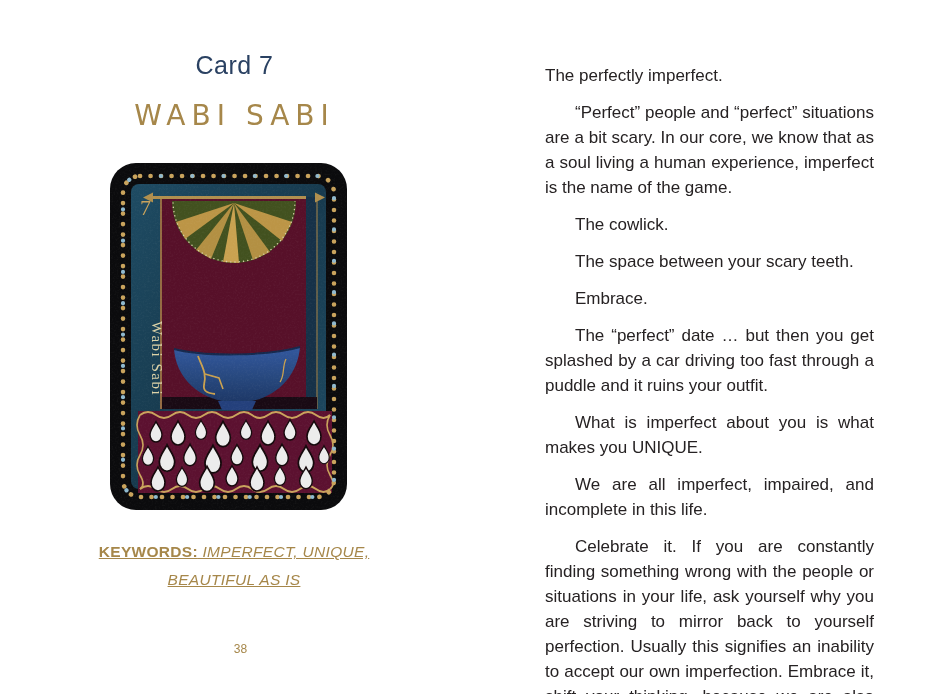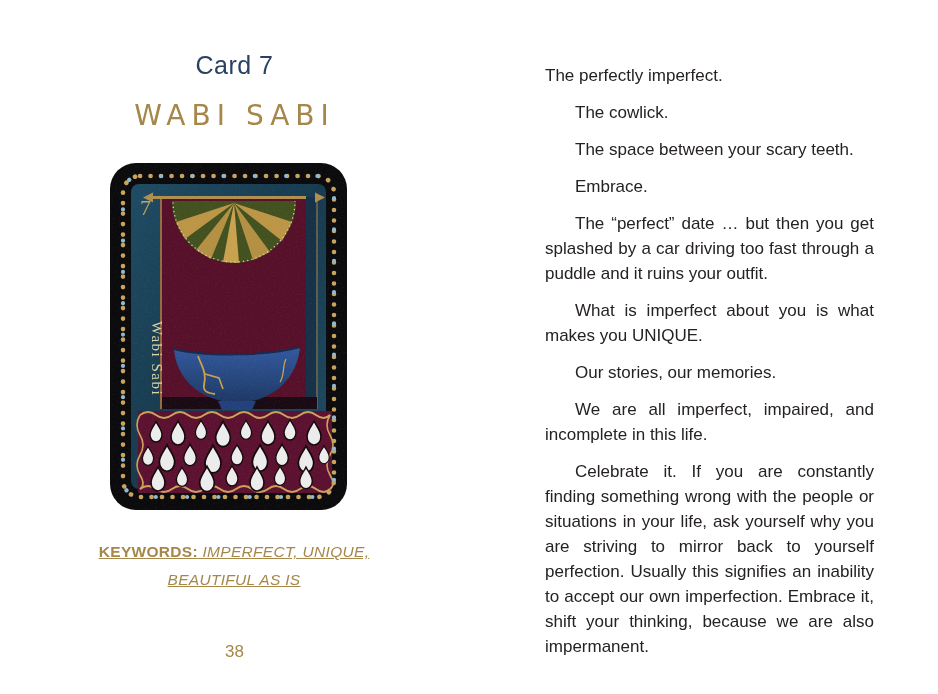--- a/index.html
+++ b/index.html
@@ -13,22 +13,22 @@
       font-size:25px;color:#2a4162;letter-spacing:.5px;}
   .card-name-title{position:absolute;top:99px;left:0;width:469px;text-align:center;
       font-size:28px;color:#a6874a;letter-spacing:6px;font-weight:500;
       font-family:"DejaVu Sans",sans-serif;}
   .card-art{position:absolute;left:110px;top:163px;width:237px;height:347px;}
 
   .keywords{position:absolute;top:538px;left:84px;width:300px;text-align:center;
       font-size:15.5px;line-height:28px;color:#a6874a;font-style:italic;letter-spacing:.3px;text-decoration:underline;}
   .keywords .kw-label{font-style:normal;font-weight:bold;}
 
-  .folio{position:absolute;top:642px;left:0;width:100%;text-align:center;
-      font-size:17px;color:#a6874a;}
+  .folio{position:absolute;top:642px;left:6px;width:100%;text-align:center;
+      font-size:12px;color:#a6874a;}
 
   .body-text{position:absolute;left:64px;top:51px;width:353px;
       font-size:17px;line-height:25px;color:#262223;text-align:justify;}
   .body-text p{margin:12px;text-indent:30px;}
   .body-text p.no-indent{text-indent:0;}
 </style>
 </head>
 <body>
 
 <div class="spread">
@@ -148,24 +148,24 @@
     <div class="keywords">
       <span class="kw-label">KEYWORDS:</span><span> IMPERFECT, UNIQUE, BEAUTIFUL AS IS</span>
     </div>
 
     <div class="folio">38</div>
   </div>
 
   <div class="page page-right">
     <div class="body-text">
       <p class="no-indent">The perfectly imperfect.</p>
+      <p>“Perfect” people and “perfect” situations are a bit scary. In our core, we know that as a soul living a human experience, imperfect is the name of the game.</p>
       <p>The cowlick.</p>
       <p>The space between your scary teeth.</p>
       <p>Embrace.</p>
       <p>The “perfect” date … but then you get splashed by a car driving too fast through a puddle and it ruins your outfit.</p>
       <p>What is imperfect about you is what makes you UNIQUE.</p>
-      <p>Our stories, our memories.</p>
       <p>We are all imperfect, impaired, and incomplete in this life.</p>
       <p>Celebrate it. If you are constantly finding something wrong with the people or situations in your life, ask yourself why you are striving to mirror back to yourself perfection. Usually this signifies an inability to accept our own imperfection. Embrace it, shift your thinking, because we are also impermanent.</p>
     </div>
   </div>
 
 </div>
 
 </body></html>

